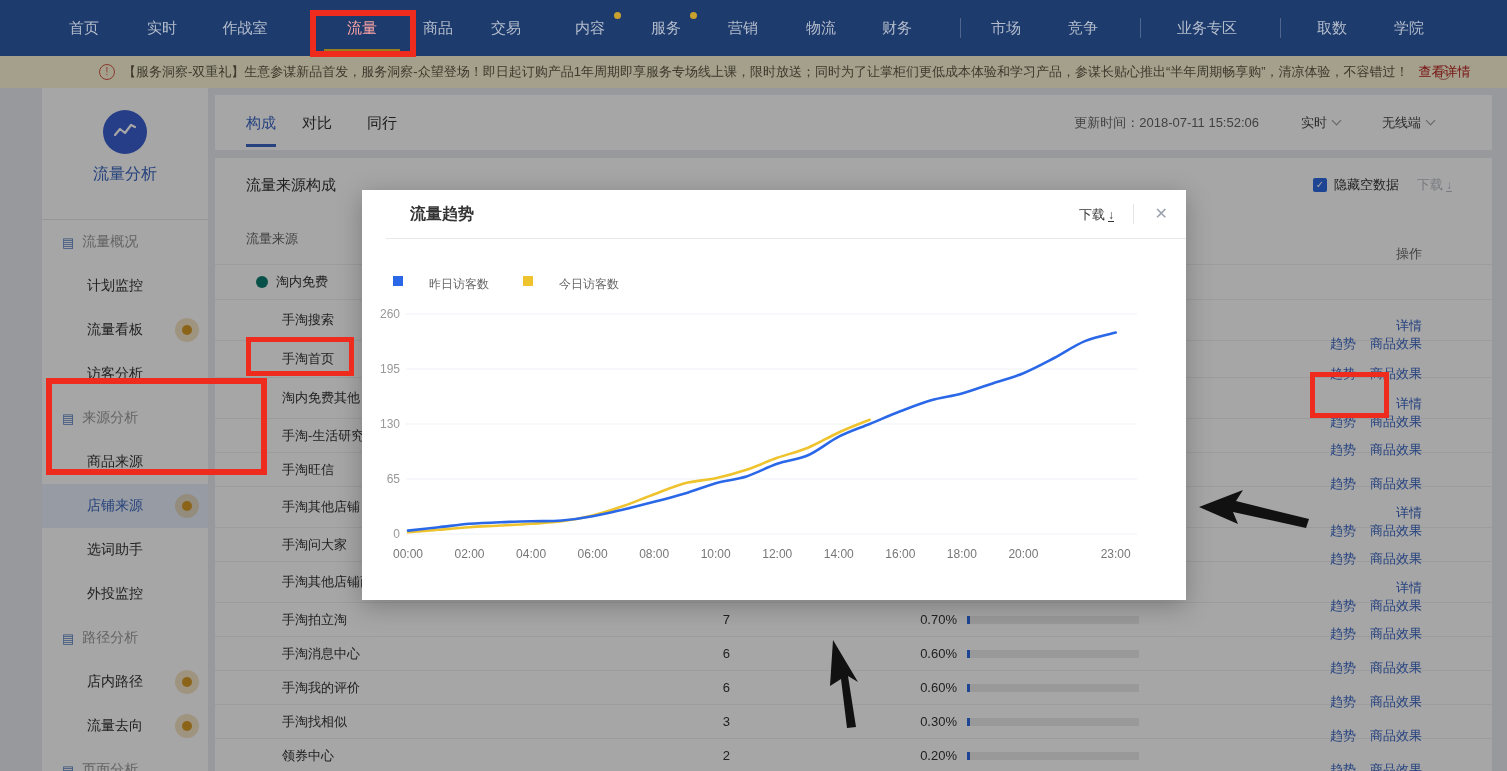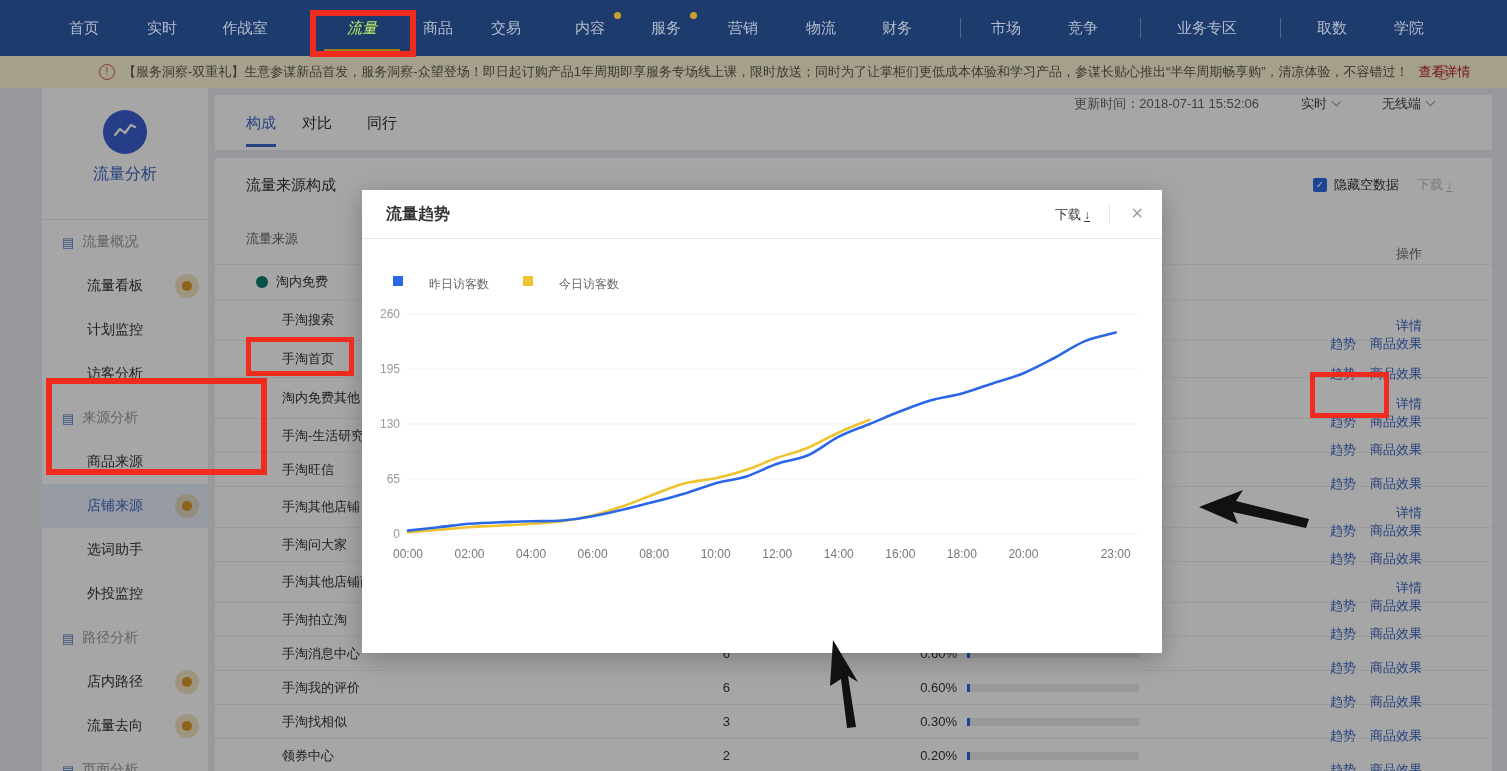--- a/index.html
+++ b/index.html
@@ -2,21 +2,21 @@
 <html><head>
 <meta charset="utf-8">
 <style>
   html,body{margin:0;padding:0;background:#e9ecf1;width:1507px;height:771px;overflow:hidden;
     font-family:"Liberation Sans","DejaVu Sans",sans-serif;}
   #app{position:relative;width:1507px;height:771px;overflow:hidden;}
   
   #nav{position:absolute;left:0;top:0;width:1507px;height:56px;background:#1e3b6d;z-index:10;}
   .nav-item{position:absolute;top:0;height:56px;line-height:56px;transform:translateX(-50%);
     color:#b4bdcc;font-size:15px;cursor:pointer;white-space:nowrap;}
-  .nav-item.active{color:#bef264;font-style:italic;}
+  .nav-item.active{color:#fca5a5;}
   .nav-underline{position:absolute;top:49px;height:4px;background:#97801c;}
   .nav-dot{position:absolute;top:12px;width:7px;height:7px;border-radius:50%;background:#c9a12e;}
   .nav-sep{position:absolute;top:18px;width:1px;height:20px;background:rgba(255,255,255,.22);}
   
   #banner{position:absolute;left:0;top:56px;width:1507px;height:32px;background:#fdf6d8;
     display:flex;align-items:center;font-size:13px;color:#5f5a45;}
   .warn-ic{display:inline-block;width:14px;height:14px;line-height:14px;border:1px solid #d65a4a;
     border-radius:50%;color:#d65a4a;text-align:center;font-size:10px;margin-left:99px;margin-right:8px;flex:none;}
   .b-text{white-space:nowrap;}
   .b-link{color:#b91c1c;margin-left:10px;cursor:pointer;white-space:nowrap;}
@@ -34,21 +34,21 @@
   .menu-item{color:#333;padding-left:45px;}
   .menu-item.on{color:#3d68c0;background:#e8effb;}
   .halo{position:absolute;left:133px;top:10px;width:24px;height:24px;border-radius:50%;
     background:rgba(215,154,39,.28);}
   .halo i{position:absolute;left:7px;top:7px;width:10px;height:10px;border-radius:50%;background:#d79a27;}
   
   #card-tabs{position:absolute;left:215px;top:95px;width:1277px;height:55px;background:#fff;}
   .tab{position:absolute;top:0;height:55px;line-height:55px;font-size:15px;color:#333;cursor:pointer;}
   .tab.on{color:#3b66c4;}
   .tab-line{position:absolute;top:49px;height:3px;background:#3b66c4;}
-  .head-right{position:absolute;right:58px;top:0;height:55px;display:flex;align-items:flex-start;
+  .head-right{position:absolute;right:58px;top:0;height:55px;display:flex;align-items:center;
     font-size:13px;color:#666;}
   .head-right .dd{color:#444;margin-left:42px;cursor:pointer;white-space:nowrap;}
   .chev{display:inline-block;width:6px;height:6px;border-right:1.5px solid #999;border-bottom:1.5px solid #999;
     transform:rotate(45deg);margin-left:6px;vertical-align:3px;}
   #card-table{position:absolute;left:215px;top:158px;width:1277px;height:613px;background:#fff;}
   .section-head{height:56px;position:relative;}
   .sec-title{position:absolute;left:31px;top:18px;font-size:15px;color:#333;}
   .right-tools{position:absolute;right:40px;top:18px;display:flex;align-items:center;font-size:13px;color:#333;}
   .cbx{width:14px;height:14px;background:#2d6ae3;border-radius:2px;color:#fff;font-size:10px;line-height:14px;
     text-align:center;margin-right:7px;cursor:pointer;}
@@ -61,22 +61,22 @@
   .gdot{width:12px;height:12px;border-radius:50%;background:#0d7d70;margin-right:8px;flex:none;}
   .c-vis{width:70px;text-align:right;}
   .c-pct{width:227px;text-align:right;}
   .c-bar{width:172px;margin-left:10px;height:8px;position:relative;}
   .c-bar .track{position:absolute;left:0;top:0;height:8px;width:172px;background:#ececec;}
   .c-bar .fill{position:absolute;left:0;top:0;height:8px;background:#2d6ae3;}
   .c-ops{flex:1;text-align:right;padding-right:70px;color:#3a66c4;line-height:18px;white-space:nowrap;margin-top:29px;}
   .c-ops span{cursor:pointer;margin-left:14px;}
   
   #overlay{position:absolute;left:0;top:56px;width:1507px;height:715px;background:rgba(0,0,0,.35);z-index:50;}
-  #modal{position:absolute;left:362px;top:190px;width:800px;height:463px;background:#fff;z-index:100;
-    box-shadow:0 6px 24px rgba(0,0,0,.25);}
+  #modal{position:absolute;left:362px;top:190px;width:800px;height:410px;background:#fff;z-index:100;
+    box-shadow:0 6px 24px rgba(0,0,0,.25);padding-left:24px;}
   .m-head{height:48px;border-bottom:1px solid #e8e8e8;position:relative;}
   .m-title{position:absolute;left:24px;top:14px;font-size:16px;font-weight:bold;color:#333;}
   .m-dl{position:absolute;right:72px;top:16px;font-size:13px;color:#333;cursor:pointer;}
   .m-sep{position:absolute;right:52px;top:14px;width:1px;height:20px;background:#e5e5e5;}
   .m-close{position:absolute;right:18px;top:14px;font-size:16px;color:#9aa2ad;cursor:pointer;}
   .m-legend{position:absolute;left:31px;top:86px;display:flex;align-items:center;font-size:12px;color:#666;}
   .lg-sq{width:10px;height:10px;margin-right:6px;}
   .lg-item{display:flex;margin-right:34px;gap:20px;}
   #chart{position:absolute;left:5px;top:108px;}
   
@@ -128,27 +128,27 @@
           </svg>
       </div>
       <div class="side-title">流量分析</div>
     </div>
     <div id="side-menu">
         <div class="menu-row menu-sec">
           <span class="sec-ic">▤</span>
           <span>流量概况</span>
         </div>
         <div class="menu-row menu-item">
+          <span>计划监控</span>
+        </div>
+        <div class="menu-row menu-item">
           <span>流量看板</span>
           <span class="halo">
             <i></i>
           </span>
-        </div>
-        <div class="menu-row menu-item">
-          <span>计划监控</span>
         </div>
         <div class="menu-row menu-item">
           <span>访客分析</span>
         </div>
         <div class="menu-row menu-sec">
           <span class="sec-ic">▤</span>
           <span>来源分析</span>
         </div>
         <div class="menu-row menu-item">
           <span>商品来源</span>

